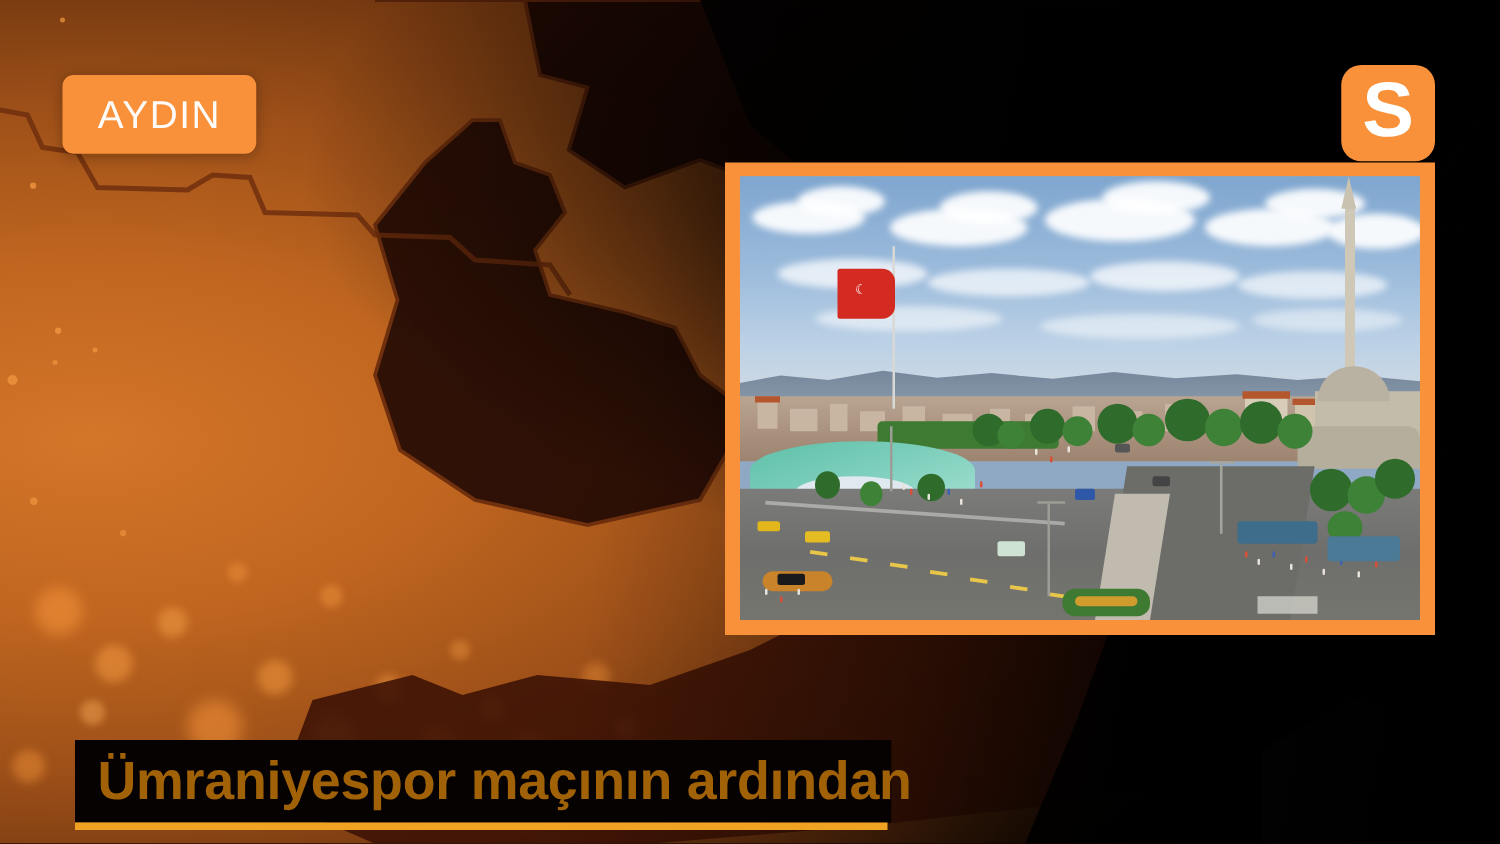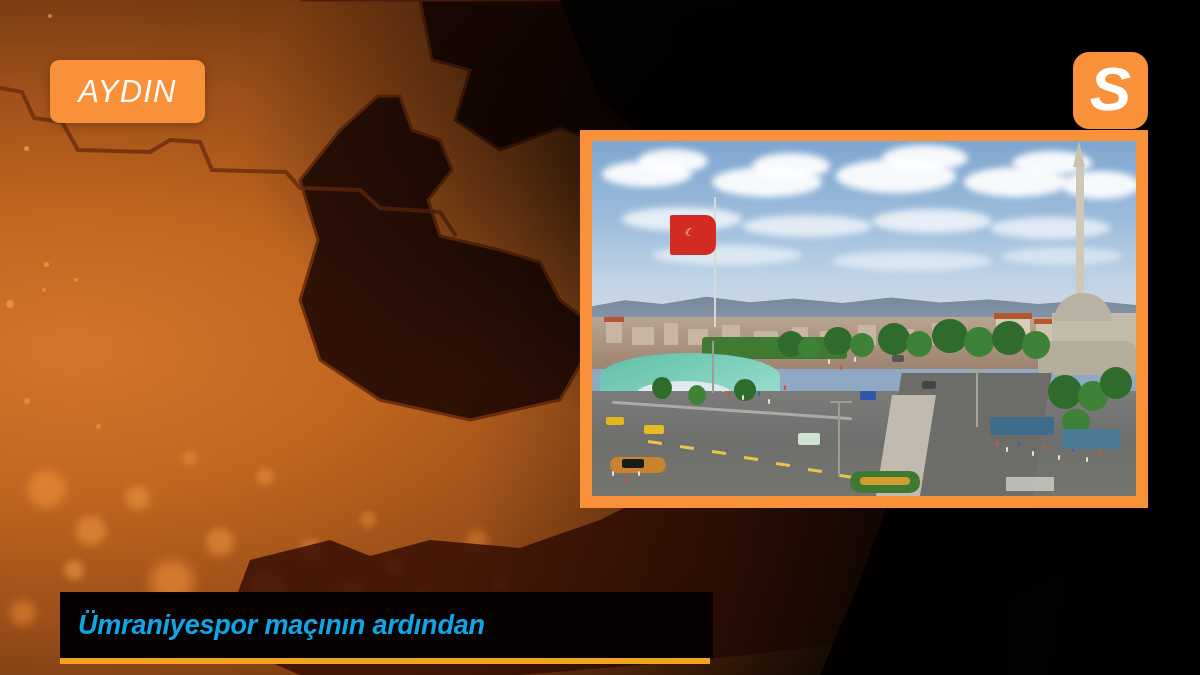--- a/index.html
+++ b/index.html
@@ -1,18 +1,18 @@
 <!DOCTYPE html>
 <html><head>
 <meta charset="utf-8">
 <style>
   html,body{margin:0;padding:0;background:#000;}
   body{width:1200px;height:675px;overflow:hidden;font-family:"Liberation Sans",sans-serif;}
 
-  #stage{position:relative;width:1200px;height:675px;overflow:hidden;background:#000;font-style:italic;}
+  #stage{position:relative;width:1200px;height:675px;overflow:hidden;background:#000;}
 
   
   .bg-base{position:absolute;inset:0;
     background:
       radial-gradient(110% 95% at 6% 52%, #d4762a 0%, #c06620 22%, #9c4f18 42%, #5e2c0c 66%, #241005 82%, #0a0402 100%);
   }
   .bg-vignette{position:absolute;inset:0;
     background:
       radial-gradient(90% 70% at 85% 20%, rgba(0,0,0,0.92) 0%, rgba(0,0,0,0.70) 35%, rgba(0,0,0,0.0) 72%),
       linear-gradient(100deg, rgba(0,0,0,0) 42%, rgba(0,0,0,0.35) 62%, rgba(0,0,0,0.88) 80%, #000 93%);
@@ -101,21 +101,21 @@
   
   .veh{position:absolute;border-radius:2px;}
   .person{position:absolute;width:2px;height:5px;border-radius:1px;background:#e7e2da;}
 
   
   .headline-band{
     position:absolute;left:60px;top:592px;width:653px;height:66px;
     background:#060201;display:flex;align-items:center;z-index:9;
   }
   .headline-band h1{
-    margin:0 16px 0 18px;color:#0ea5e9;font-size:27px;font-weight:bold;
+    margin:0 16px 0 18px;color:#a16207;font-size:43px;font-weight:bold;
     font-family:"Liberation Sans",sans-serif;letter-spacing:-0.2px;white-space:nowrap;
   }
   .headline-rule{
     position:absolute;left:60px;top:658px;width:650px;height:6px;
     background:#F0A322;z-index:9;
   }
 </style>
 </head>
 <body>
 

